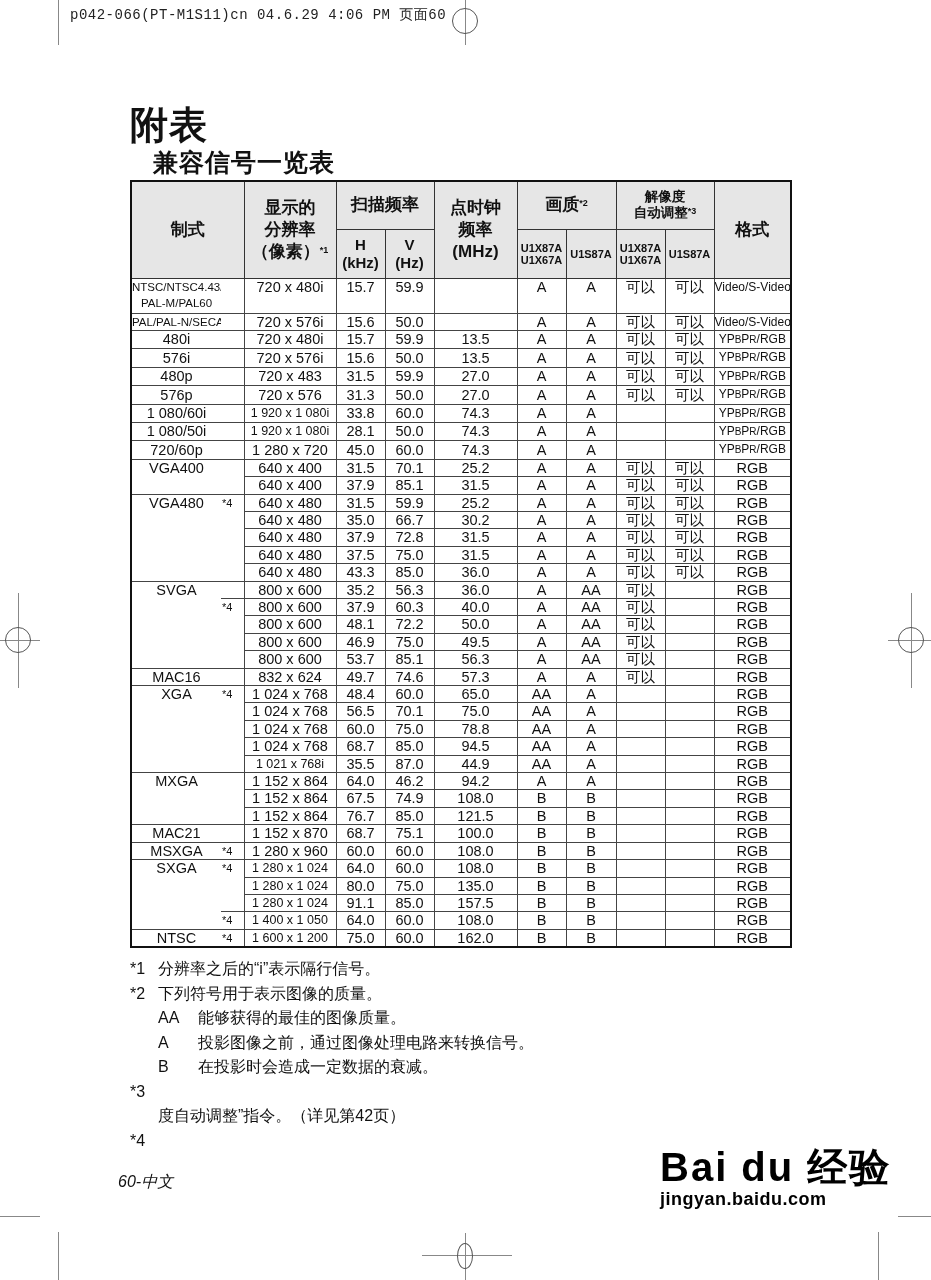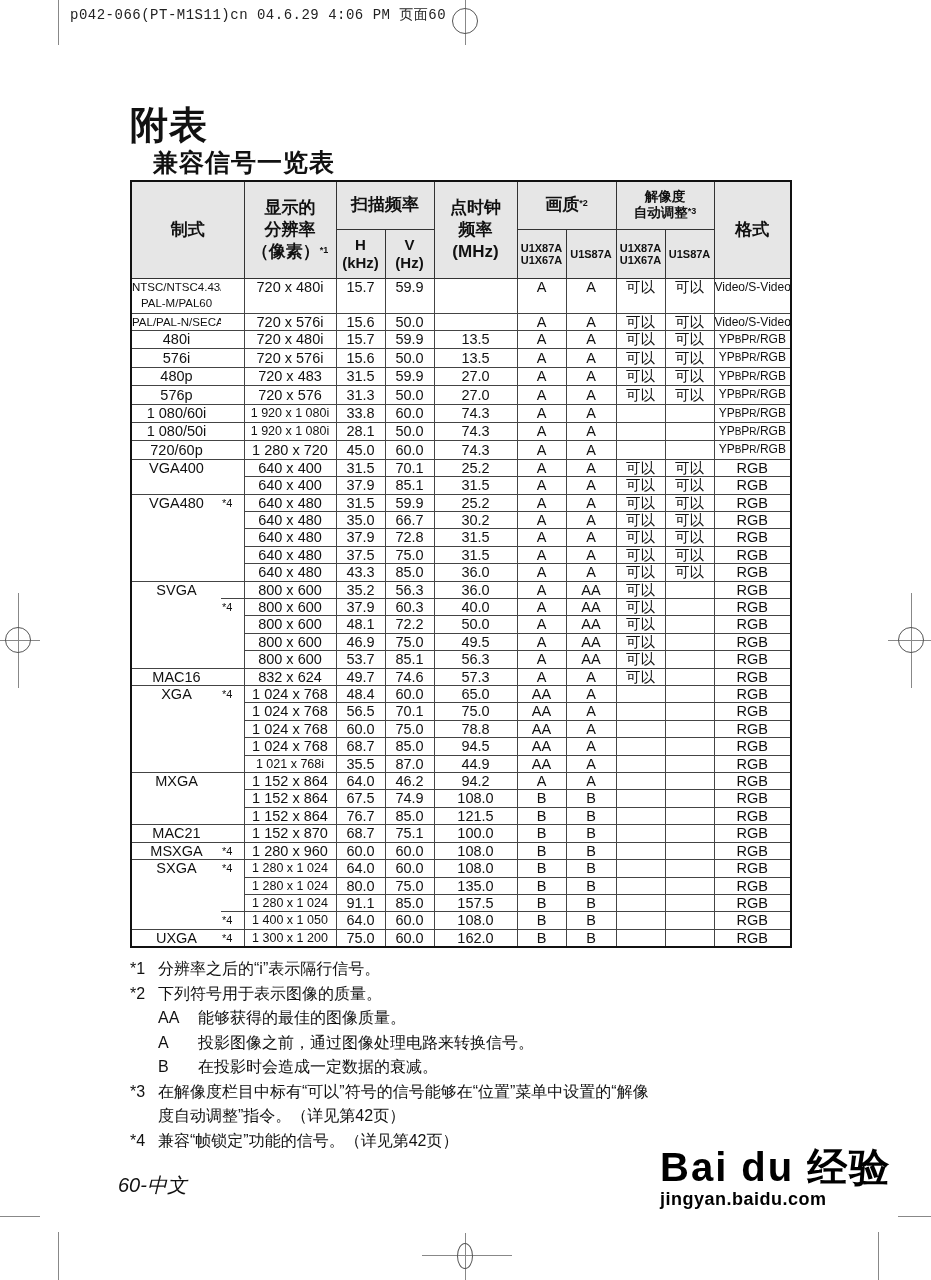--- a/index.html
+++ b/index.html
@@ -30,21 +30,21 @@
   .th-sm  { font-size:13.5px; line-height:16px; }
   .th-model { font-size:11px; line-height:12px; }
   sup.fn { font-size:9px; vertical-align:top; position:relative; top:-2px; }
   .sub-b { font-size:10px; }
 
   .notes { position:absolute; left:130px; top:957px; width:680px; font-size:16px; line-height:24.5px; }
   .notes .row { display:flex; }
   .notes .mark { width:28px; flex:none; }
   .notes .mark2 { width:40px; flex:none; padding-left:28px; }
   .notes .cont { padding-left:28px; }
-  .pagefoot { position:absolute; left:118px; top:1172px; font-size:20px; font-style:italic; }
+  .pagefoot { position:absolute; left:118px; top:1172px; font-size:16px; font-style:italic; }
   .watermark { position:absolute; left:660px; top:1140px; color:#000000; font-weight:bold; }
   .wm-main { font-size:40px; letter-spacing:2px; font-family:"Liberation Sans",sans-serif; }
   .wm-sub { font-size:18px; margin-top:-6px; letter-spacing:0.5px; }
 </style>
 </head>
 <body>
 
 <div class="vline" style="left:58px;top:0;height:45px;"></div>
 <div class="vline" style="left:465px;top:0;height:45px;"></div>
 <div class="reg" style="left:452px;top:8px;"></div>
@@ -588,23 +588,23 @@
         <td>64.0</td>
         <td>60.0</td>
         <td>108.0</td>
         <td>B</td>
         <td>B</td>
         <td></td>
         <td></td>
         <td>RGB</td>
       </tr>
       <tr>
-        <td class="sys">UXGA</td>
+        <td class="sys">NTSC</td>
         <td class="star">*4</td>
-        <td class="small">1 300 x 1 200</td>
+        <td class="small">1 600 x 1 200</td>
         <td>75.0</td>
         <td>60.0</td>
         <td>162.0</td>
         <td>B</td>
         <td>B</td>
         <td></td>
         <td></td>
         <td>RGB</td>
       </tr>
     </tbody>
@@ -626,26 +626,24 @@
   <div class="row">
       <span class="mark2">A</span>
       <span>投影图像之前，通过图像处理电路来转换信号。</span>
     </div>
   <div class="row">
       <span class="mark2">B</span>
       <span>在投影时会造成一定数据的衰减。</span>
     </div>
   <div class="row">
       <span class="mark">*3</span>
-      <span>在解像度栏目中标有“可以”符号的信号能够在“位置”菜单中设置的“解像</span>
     </div>
   <div class="cont">度自动调整”指令。（详见第42页）</div>
   <div class="row">
       <span class="mark">*4</span>
-      <span>兼容“帧锁定”功能的信号。（详见第42页）</span>
     </div>
 </div>
 
 <div class="pagefoot">60-中文</div>
 
 <div class="watermark">
   <div class="wm-main">Bai du 经验</div>
   <div class="wm-sub">jingyan.baidu.com</div>
 </div>
 

